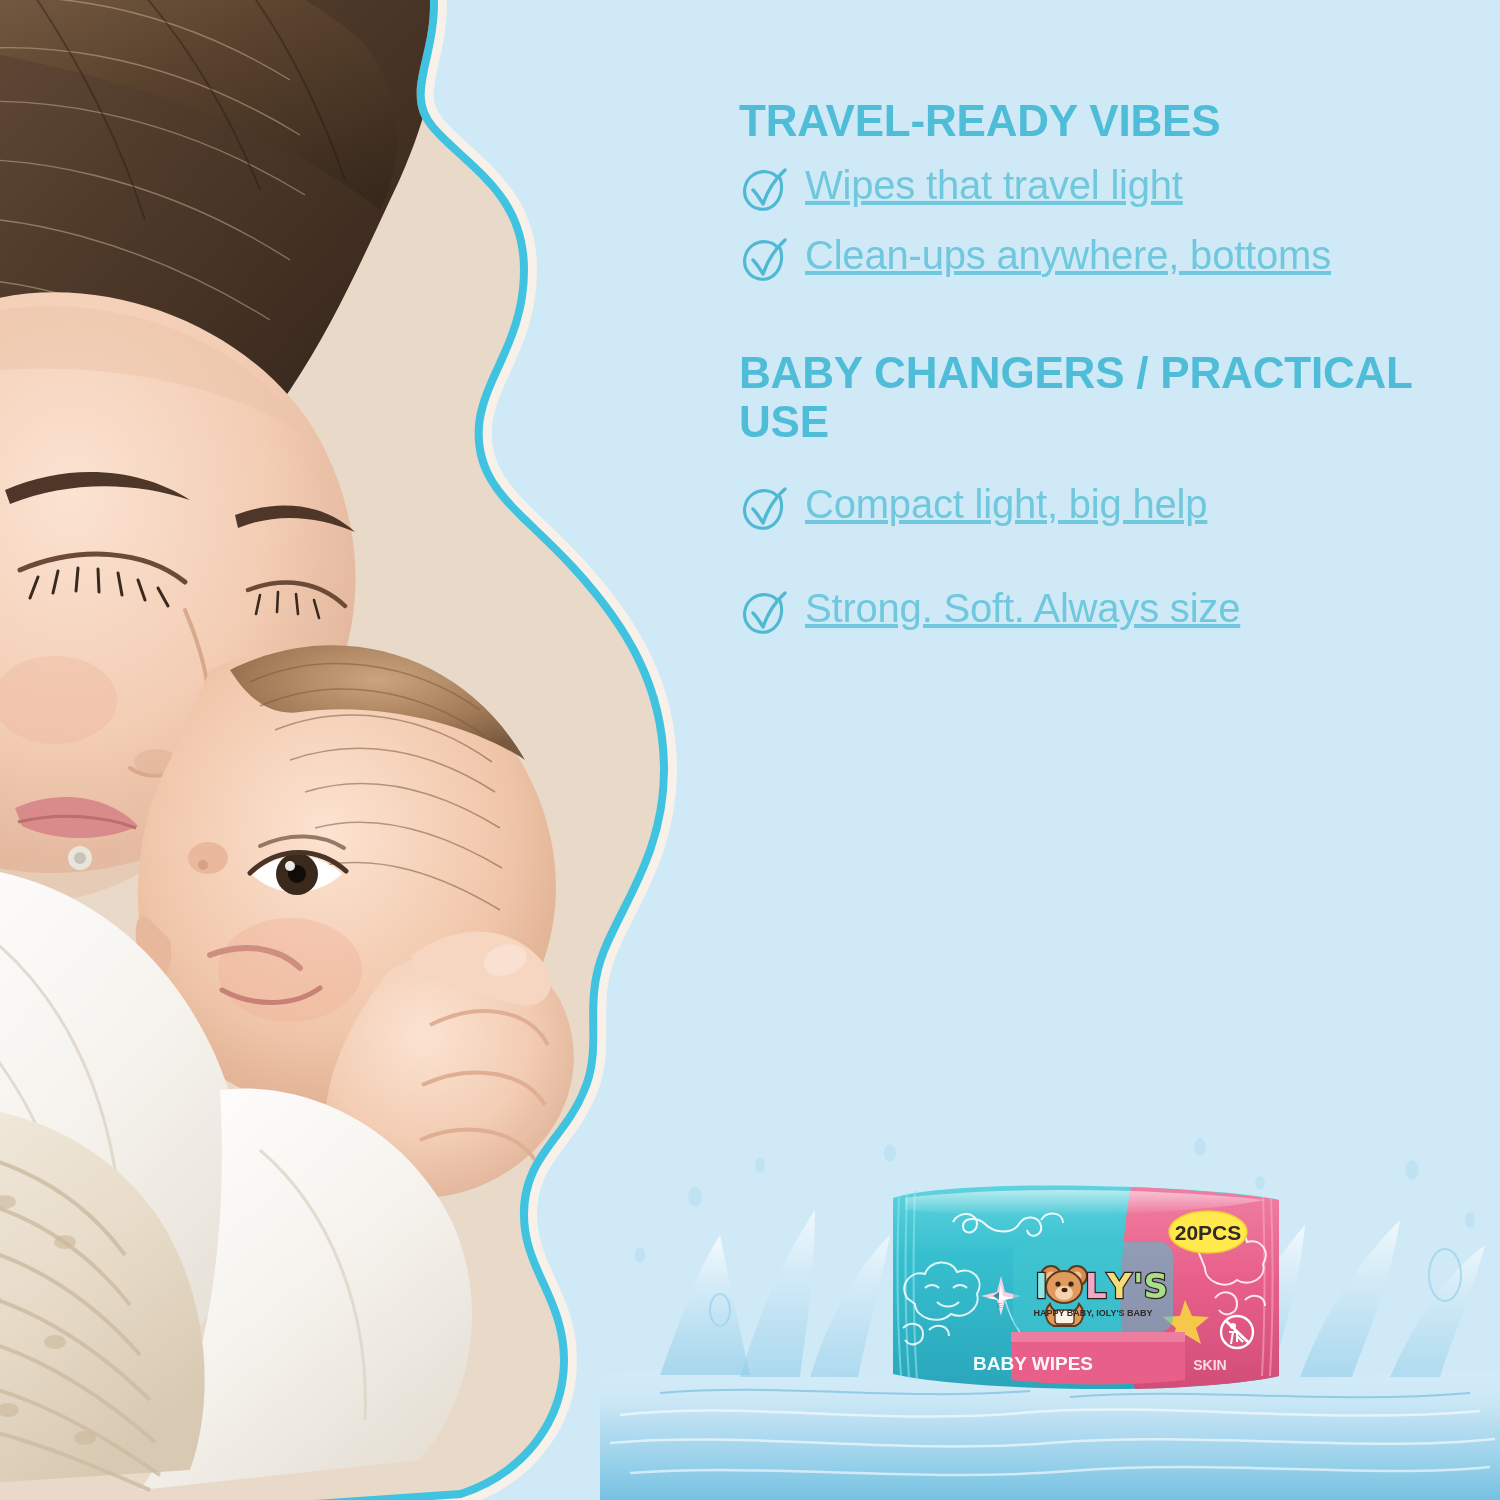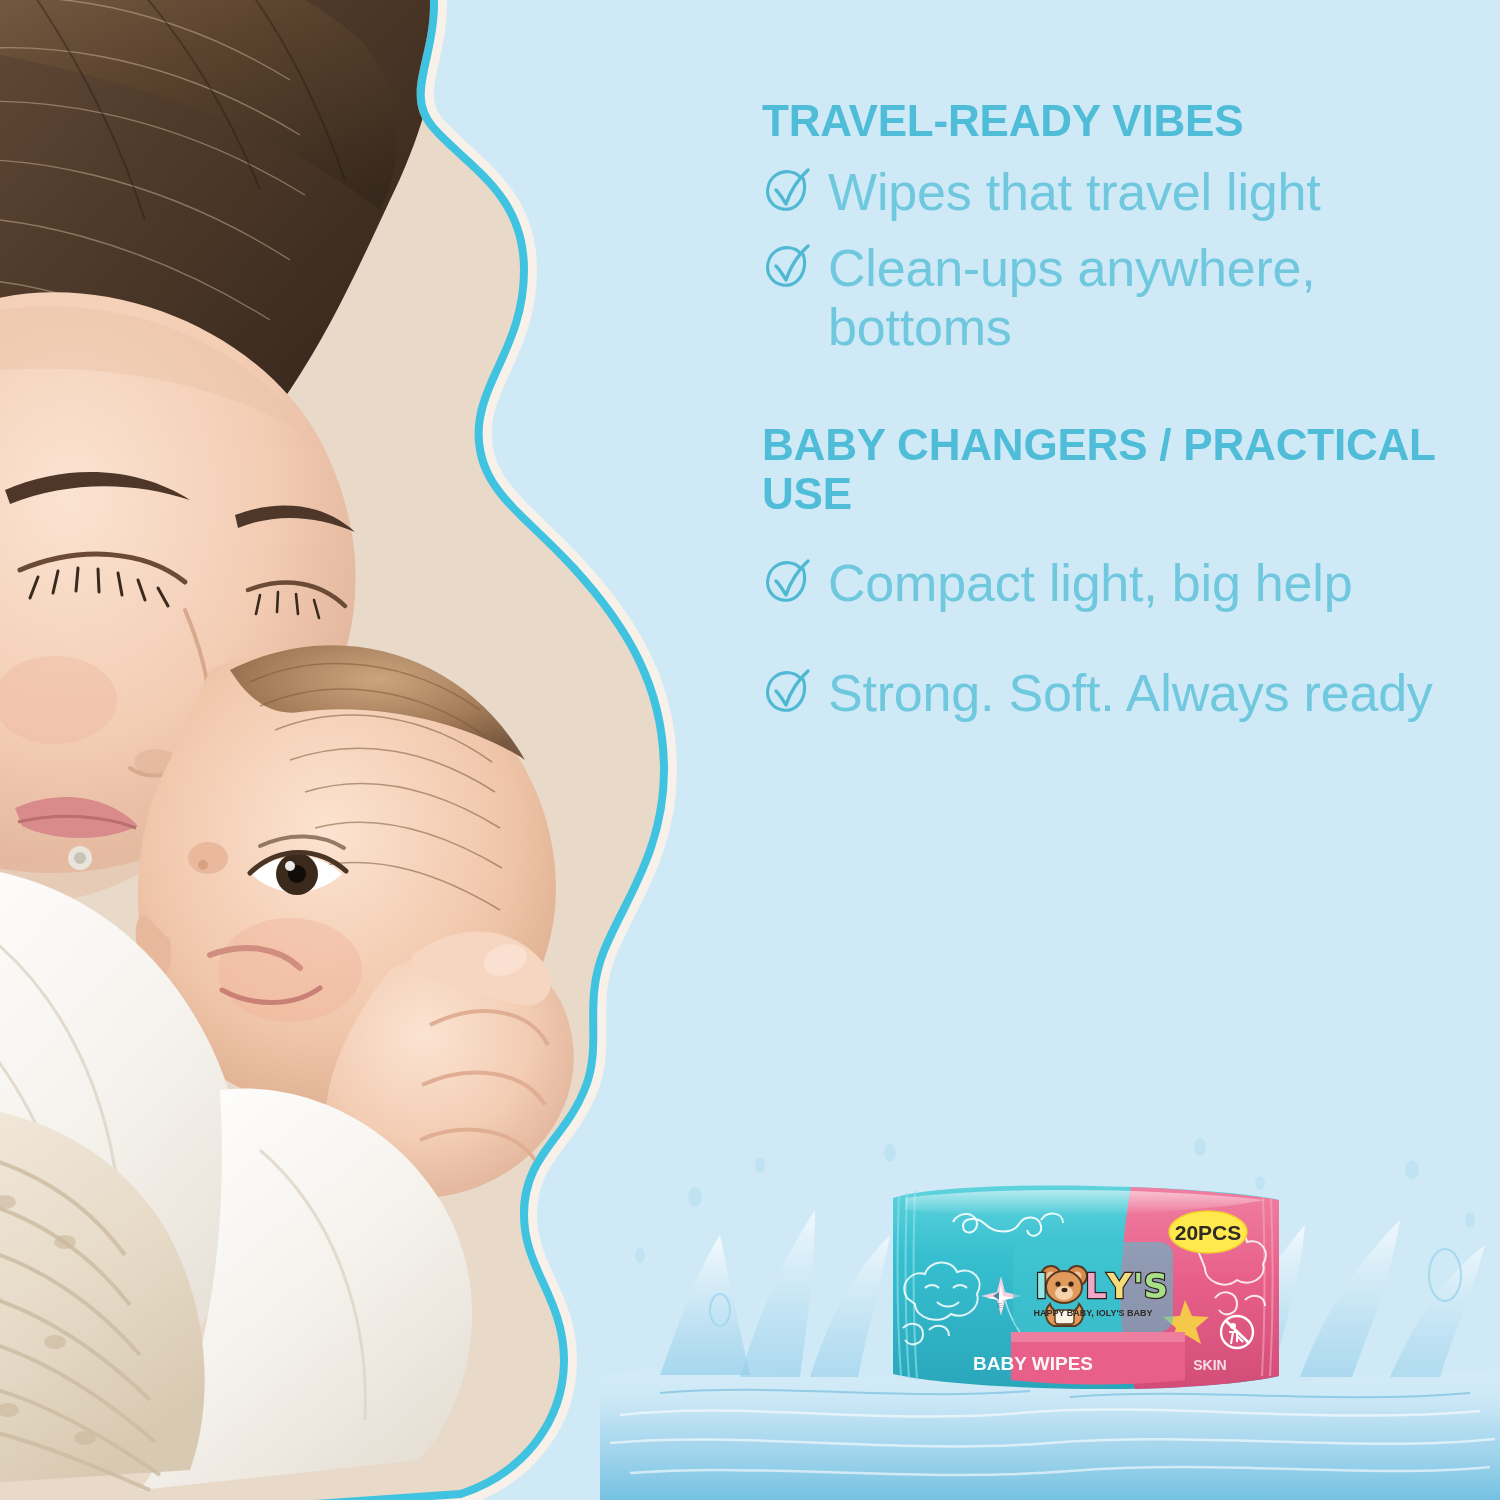--- a/index.html
+++ b/index.html
@@ -8,33 +8,33 @@
     font-family:"Liberation Sans", sans-serif;
     background:#cfe9f7;
   }
   #stage{position:relative;width:1500px;height:1500px;background:#cfe9f7;overflow:hidden;}
 
   
   .photo-wrap{position:absolute;left:-40px;top:-30px;width:760px;height:1560px;}
   .photo-wrap svg{position:absolute;left:0;top:0;}
 
   
-  .features{position:absolute;left:762px;top:96px;width:700px;}
+  .features{position:absolute;left:739px;top:96px;width:700px;}
   .fsection{margin-bottom:4px;}
   .fhead{
     font-weight:bold;font-size:44px;line-height:1.13;
     letter-spacing:-0.2px;color:#4fbcd8;margin:0 0 16px 0;
     text-transform:uppercase;
   }
   .s2 .fhead{margin-bottom:34px;}
   .fitem{display:flex;align-items:flex-start;margin-bottom:16px;}
   .chk{flex:0 0 auto;width:52px;height:52px;margin-right:14px;margin-top:2px;}
   .ftext{
-    font-size:52px;line-height:1.14;color:#6fc8dd;
-    letter-spacing:-0.2px;padding-top:1px;
+    font-size:40px;line-height:1.14;color:#6fc8dd;
+    letter-spacing:-0.2px;padding-top:1px;text-decoration:underline;
   }
   .sec-gap-1{height:46px;}
   .sec-gap-2{height:34px;}
 
   
   .product-zone{position:absolute;left:600px;top:1125px;width:900px;height:375px;}
   .water{position:absolute;left:0;top:0;width:900px;height:375px;}
   .pack{position:absolute;left:285px;top:55px;width:400px;height:215px;}
 </style>
 </head>
@@ -303,21 +303,21 @@
     <div class="sec-gap-2"></div>
 
     <div class="fsection s3">
 
 
       <div class="fitem">
         <svg class="chk" viewBox="0 0 52 52">
           <path d="M41,14 C44,22 43,34 35,41 C27,48 15,46 9,38 C3,30 5,17 14,11 C22,5.5 33,7 38,13" fill="none" stroke="#4fb9d4" stroke-width="3.1" stroke-linecap="round"></path>
           <path d="M14,26 C18,30 21,35 24,40 C28,28 36,15 46,6" fill="none" stroke="#4fb9d4" stroke-width="3.4" stroke-linecap="round" stroke-linejoin="round"></path>
         </svg>
-        <div class="ftext">Strong. Soft. Always ready</div>
+        <div class="ftext">Strong. Soft. Always size</div>
       </div>
     </div>
   </div>
 
   <div class="product-zone">
 
     <svg class="water" viewBox="0 0 900 375">
       <defs>
         <linearGradient id="wg" x1="0" y1="0" x2="0" y2="1">
           <stop offset="0%" stop-color="#e4f3fb" stop-opacity="0.15"></stop>

